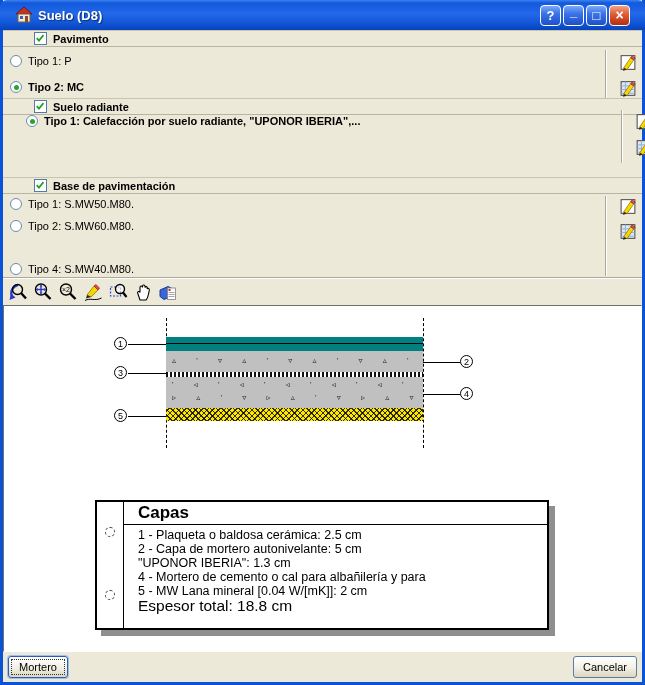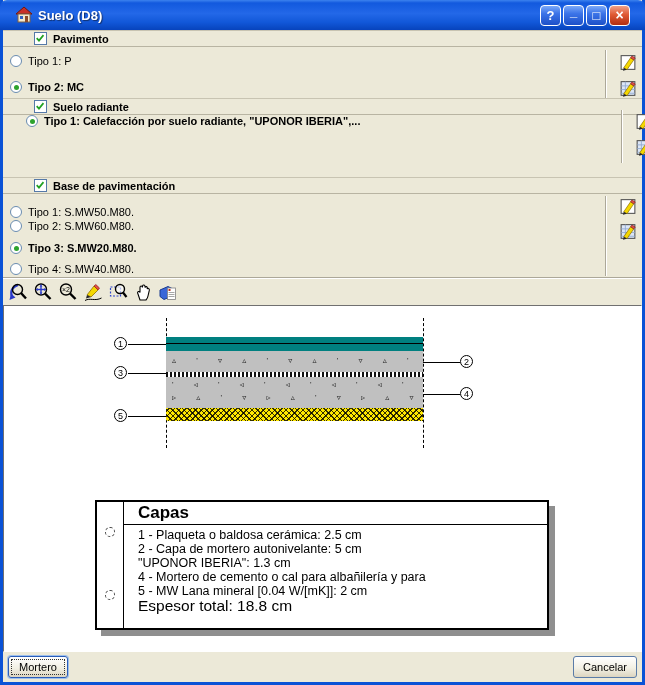--- a/index.html
+++ b/index.html
@@ -192,31 +192,27 @@
 
     <div class="sec-header" style="top:147px;">
       <span class="cb">
         <svg viewBox="0 0 13 13" width="11" height="11">
             <polyline points="2,6 4.7,9 10,2.5" fill="none" stroke="#21A121" stroke-width="2"></polyline>
           </svg>
       </span>
       <span class="sec-label">Base de pavimentación</span>
     </div>
     <div class="sec-body" style="top:164px;height:83px;">
-      <div class="opt-row" style="top:2px;margin-top:8px;">
+      <div class="opt-row" style="top:2px;">
         <span class="radio"></span>
         <span class="opt-label">Tipo 1: S.MW50.M80.</span>
       </div>
       <div class="opt-row" style="top:24px;">
         <span class="radio"></span>
         <span class="opt-label">Tipo 2: S.MW60.M80.</span>
-      </div>
-      <div class="opt-row" style="top:46px;">
-        <span class="radio sel"></span>
-        <span class="opt-label b">Tipo 3: S.MW20.M80.</span>
       </div>
       <div class="opt-row" style="top:67px;">
         <span class="radio"></span>
         <span class="opt-label">Tipo 4: S.MW40.M80.</span>
       </div>
       <div class="edit-col">
         <button class="edit-btn" style="top:1px;">
           <svg viewBox="0 0 18 18" width="20" height="19">
             <rect x="2.5" y="2.5" width="13" height="13" fill="#fff" stroke="#505050"></rect>
             <polygon points="5,14 11.5,4.5 14.5,6.5 8,15.8" fill="#F5D800" stroke="#907000" stroke-width="0.7"></polygon>

